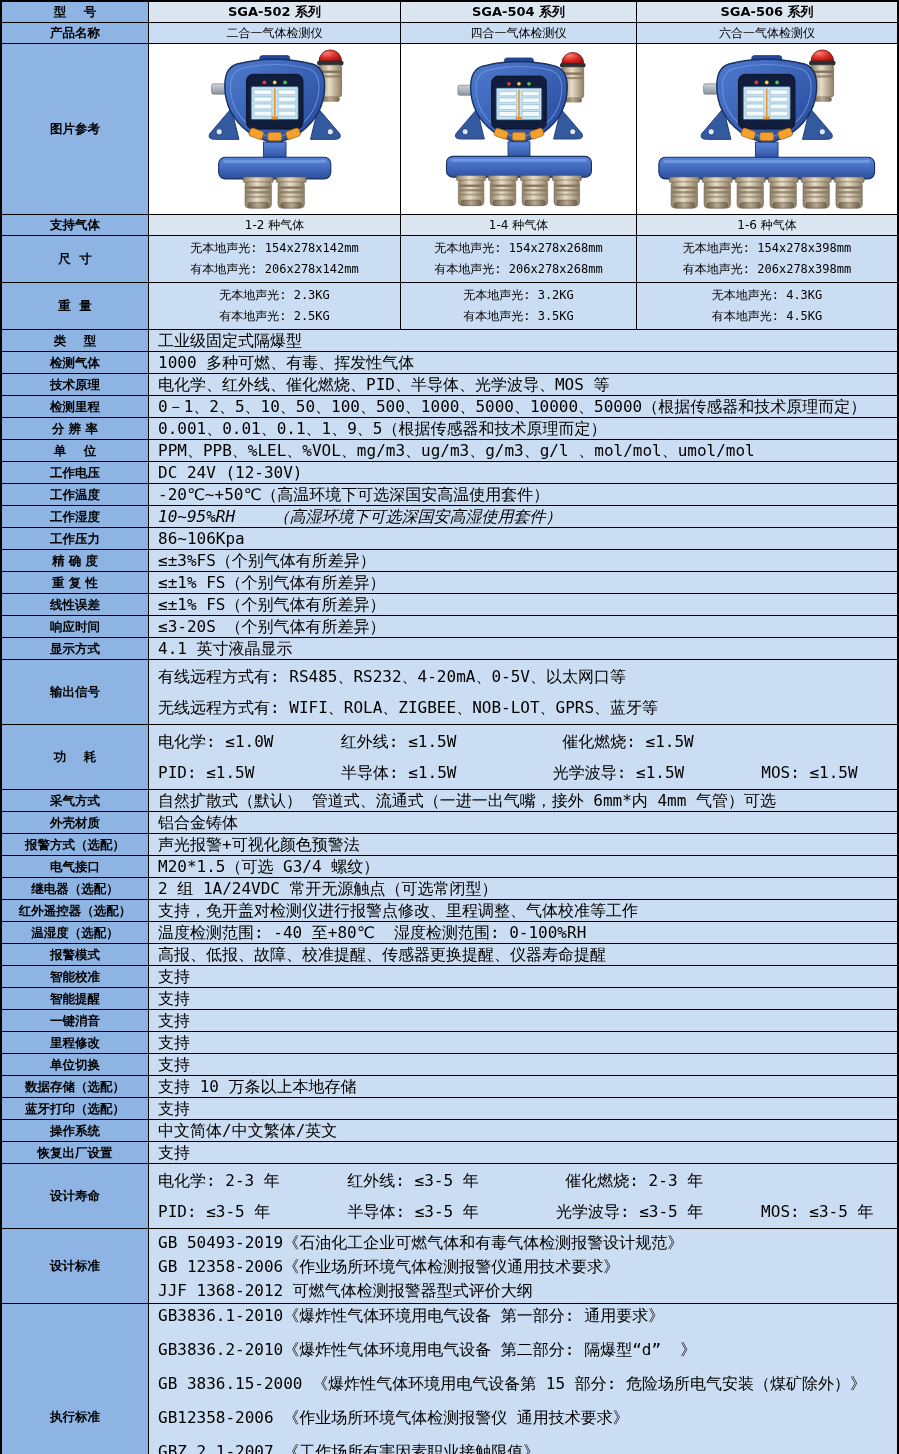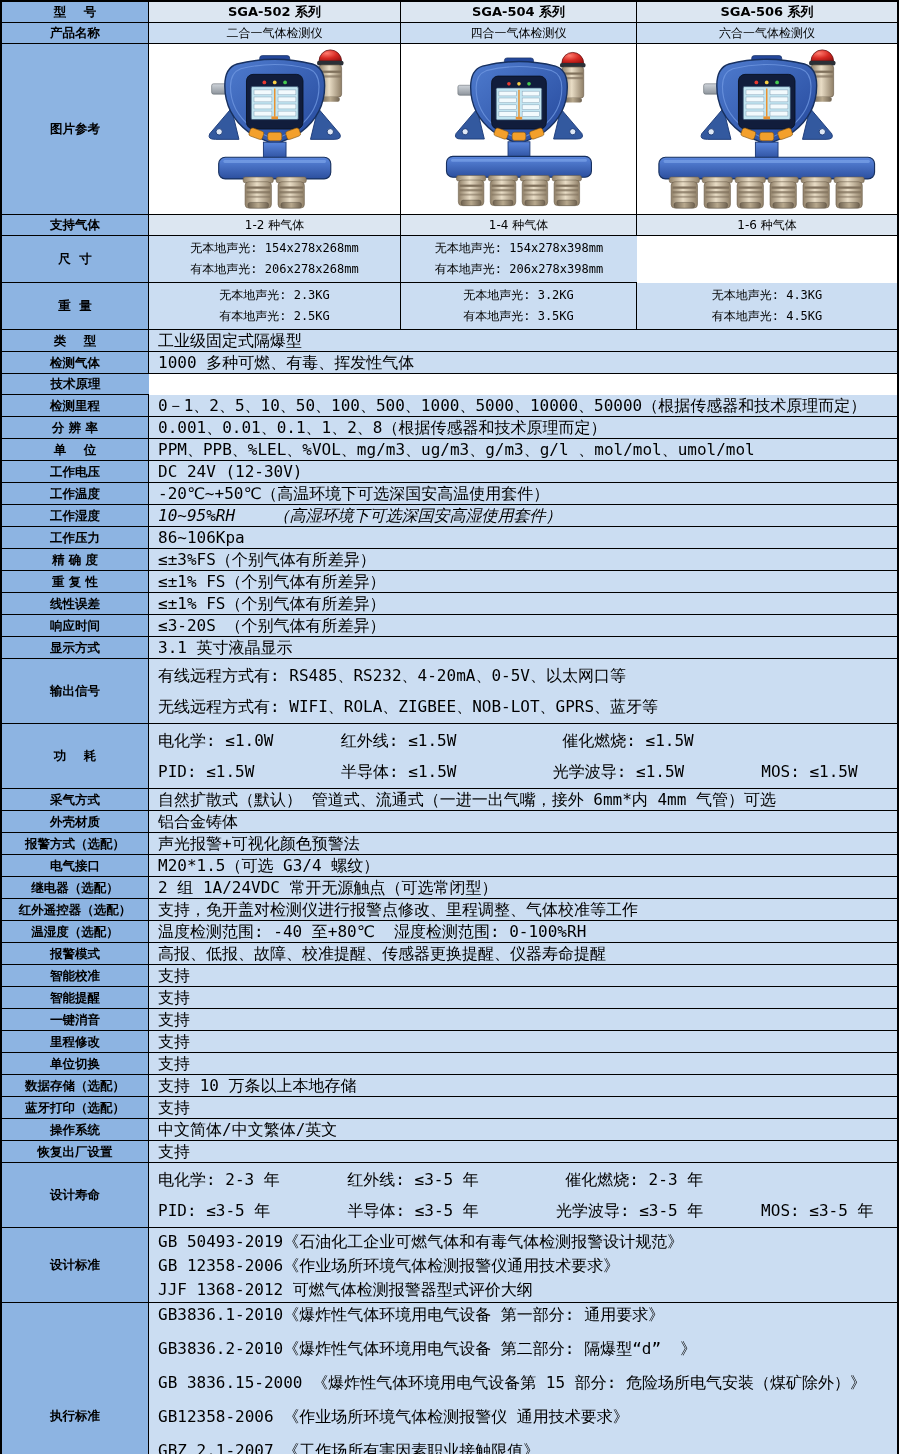--- a/index.html
+++ b/index.html
@@ -393,20 +393,24 @@
   <div class="t-row">
     <div class="cell label">支持气体</div>
     <div class="cell center gas-cell">1-2 种气体</div>
     <div class="cell center gas-cell">1-4 种气体</div>
     <div class="cell center gas-cell">1-6 种气体</div>
   </div>
 
   <div class="t-row">
     <div class="cell label">尺  寸</div>
     <div class="cell center">
+      <div class="vline">无本地声光: 154x278x142mm</div>
+      <div class="vline">有本地声光: 206x278x142mm</div>
+    </div>
+    <div class="cell center">
       <div class="vline">无本地声光: 154x278x268mm</div>
       <div class="vline">有本地声光: 206x278x268mm</div>
     </div>
     <div class="cell center">
       <div class="vline">无本地声光: 154x278x398mm</div>
       <div class="vline">有本地声光: 206x278x398mm</div>
     </div>
   </div>
 
   <div class="t-row">
@@ -433,31 +437,34 @@
         </div>
       </div>
       <div class="t-row spec">
         <div class="cell label" style="grid-column: 1 / 2;">检测气体</div>
         <div class="cell value lines-1" style="grid-column: 2 / 5;">
           <div class="cell-line">1000 多种可燃、有毒、挥发性气体</div>
         </div>
       </div>
       <div class="t-row spec">
         <div class="cell label" style="grid-column: 1 / 2;">技术原理</div>
+        <div class="cell value lines-1" style="grid-column: 2 / 5;">
+          <div class="cell-line">电化学、红外线、催化燃烧、PID、半导体、光学波导、MOS 等</div>
+        </div>
       </div>
       <div class="t-row spec">
         <div class="cell label" style="grid-column: 1 / 2;">检测里程</div>
         <div class="cell value lines-1" style="grid-column: 2 / 5;">
           <div class="cell-line">0－1、2、5、10、50、100、500、1000、5000、10000、50000（根据传感器和技术原理而定）</div>
         </div>
       </div>
       <div class="t-row spec">
         <div class="cell label" style="grid-column: 1 / 2;">分 辨 率</div>
         <div class="cell value lines-1" style="grid-column: 2 / 5;">
-          <div class="cell-line">0.001、0.01、0.1、1、2、8（根据传感器和技术原理而定）</div>
+          <div class="cell-line">0.001、0.01、0.1、1、9、5（根据传感器和技术原理而定）</div>
         </div>
       </div>
       <div class="t-row spec">
         <div class="cell label" style="grid-column: 1 / 2;">单    位</div>
         <div class="cell value lines-1" style="grid-column: 2 / 5;">
           <div class="cell-line">PPM、PPB、%LEL、%VOL、mg/m3、ug/m3、g/m3、g/l 、mol/mol、umol/mol</div>
         </div>
       </div>
       <div class="t-row spec">
         <div class="cell label" style="grid-column: 1 / 2;">工作电压</div>
@@ -503,21 +510,21 @@
       </div>
       <div class="t-row spec">
         <div class="cell label" style="grid-column: 1 / 2;">响应时间</div>
         <div class="cell value lines-1" style="grid-column: 2 / 5;">
           <div class="cell-line">≤3-20S （个别气体有所差异）</div>
         </div>
       </div>
       <div class="t-row spec">
         <div class="cell label" style="grid-column: 1 / 2;">显示方式</div>
         <div class="cell value lines-1" style="grid-column: 2 / 5;">
-          <div class="cell-line">3.1 英寸液晶显示</div>
+          <div class="cell-line">4.1 英寸液晶显示</div>
         </div>
       </div>
       <div class="t-row spec">
         <div class="cell label" style="grid-column: 1 / 2;">输出信号</div>
         <div class="cell value lines-2" style="grid-column: 2 / 5;">
           <div class="cell-line">有线远程方式有: RS485、RS232、4-20mA、0-5V、以太网口等</div>
           <div class="cell-line">无线远程方式有: WIFI、ROLA、ZIGBEE、NOB-LOT、GPRS、蓝牙等</div>
         </div>
       </div>
       <div class="t-row spec">

